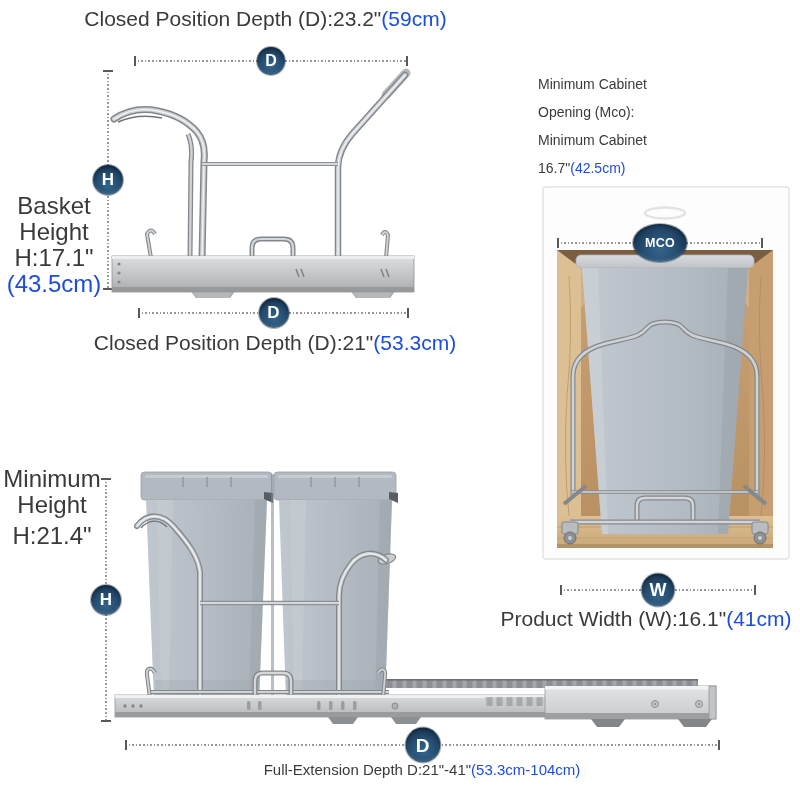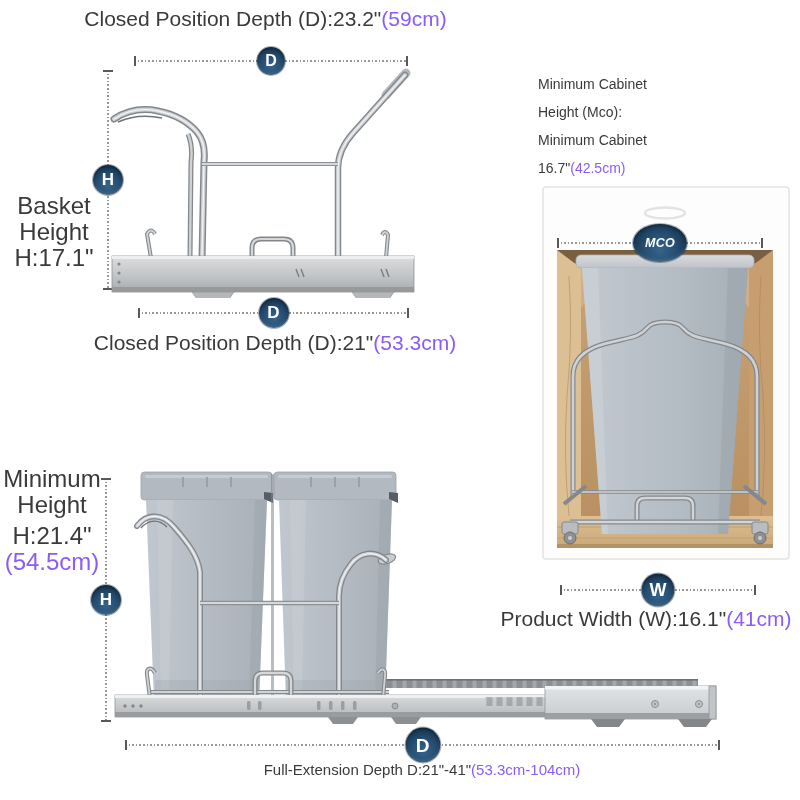--- a/index.html
+++ b/index.html
@@ -1,40 +1,40 @@
 <!DOCTYPE html>
 <html><head>
 <meta charset="utf-8">
 <style>
   html,body{margin:0;padding:0;background:#fff;}
   .canvas{position:relative;width:800px;height:800px;background:#ffffff;overflow:hidden;
           font-family:"Liberation Sans","DejaVu Sans",sans-serif;color:#3a3a3c;}
   .lbl{position:absolute;color:#3a3a3c;}
-  .met{color:#8b5cf6;}
+  .met{color:#1d4ed8;}
   .center{text-align:center;}
   
   .dl-h{position:absolute;height:2px;
         background-image:repeating-linear-gradient(90deg,#98989a 0 1.6px,transparent 1.6px 3.6px);}
   .dl-v{position:absolute;width:2px;
         background-image:repeating-linear-gradient(180deg,#98989a 0 1.6px,transparent 1.6px 3.6px);}
   .tk{position:absolute;background:#59595b;}
   .dl-h .tk{width:1.6px;height:10px;top:-4px;}
   .dl-h .tk.l{left:0;} .dl-h .tk.r{right:0;}
   .dl-v .tk{height:1.6px;width:10px;left:-4px;}
   .dl-v .tk.t{top:0;} .dl-v .tk.b{bottom:0;}
   
   .badge{position:absolute;left:50%;top:50%;transform:translate(-50%,-50%);
          border-radius:50%;color:#fff;font-weight:bold;display:flex;align-items:center;justify-content:center;
          background:radial-gradient(circle at 50% 68%,#34648c 0%,#254d70 45%,#16324d 80%,#112840 100%);
          box-shadow:0 0 0 1px rgba(12,28,44,.35), inset 0 2px 3px rgba(0,0,0,.25), inset 0 -2px 3px rgba(255,255,255,.12);}
   .b28{width:28px;height:28px;font-size:16px;}
   .b30{width:30px;height:30px;font-size:17px;}
   .b33{width:33px;height:33px;font-size:18px;}
   .b35{width:35px;height:35px;font-size:19px;}
-  .b38{width:54px;height:38px;font-size:12.5px;letter-spacing:.3px;font-style:italic;}
+  .b38{width:54px;height:38px;font-size:12.5px;letter-spacing:.3px;}
   .t21{font-size:21px;}
   .t20{font-size:24px;line-height:26px;}
   .t23{font-size:15px;}
   .tr-head{font-size:14px;line-height:28px;}
 </style>
 </head>
 <body>
 
 <div class="canvas">
 
@@ -107,25 +107,26 @@
       <i class="tk r"></i>
     <span class="badge b30">D</span>
   </div>
 
   <div class="lbl t21 center" style="left:55px;top:331px;width:440px;"><span>Closed Position Depth (D):21"</span><span class="met">(53.3cm)</span></div>
 
   <div class="lbl t20 center" style="left:4px;top:193px;width:100px;">
     <div>Basket</div>
     <div>Height</div>
     <div>H:17.1"</div>
+    <div class="met">(43.5cm)</div>
   </div>
 
   <div class="lbl tr-head" style="left:538px;top:70px;width:256px;">
     <div>Minimum Cabinet</div>
-    <div>Height (Mco):</div>
+    <div>Opening (Mco):</div>
     <div>Minimum Cabinet</div>
     <div><span>16.7"</span><span class="met">(42.5cm)</span></div>
   </div>
 
   <svg style="position:absolute;left:542px;top:186px;" width="248" height="374" viewBox="0 0 248 374">
     <defs>
       <linearGradient id="g-woodback" x1="0" y1="0" x2="0" y2="1">
         <stop offset="0" stop-color="#c9a276"></stop>
           <stop offset="1" stop-color="#b78f60"></stop>
       </linearGradient>
@@ -206,21 +207,20 @@
       <i class="tk r"></i>
     <span class="badge b33">W</span>
   </div>
 
   <div class="lbl t21 center" style="left:486px;top:607px;width:320px;"><span>Product Width (W):16.1"</span><span class="met">(41cm)</span></div>
 
   <div class="lbl t20 center" style="left:0px;top:466px;width:104px;">
     <div>Minimum</div>
     <div>Height</div>
     <div style="margin-top:5px;">H:21.4"</div>
-    <div class="met">(54.5cm)</div>
   </div>
 
   <div class="dl-v" style="left:105px;top:478px;height:244px;">
     <i class="tk t"></i>
       <i class="tk b"></i>
     <span class="badge b30">H</span>
   </div>
 
   <svg style="position:absolute;left:95px;top:468px;" width="660" height="266" viewBox="0 0 660 266">
     <defs>

